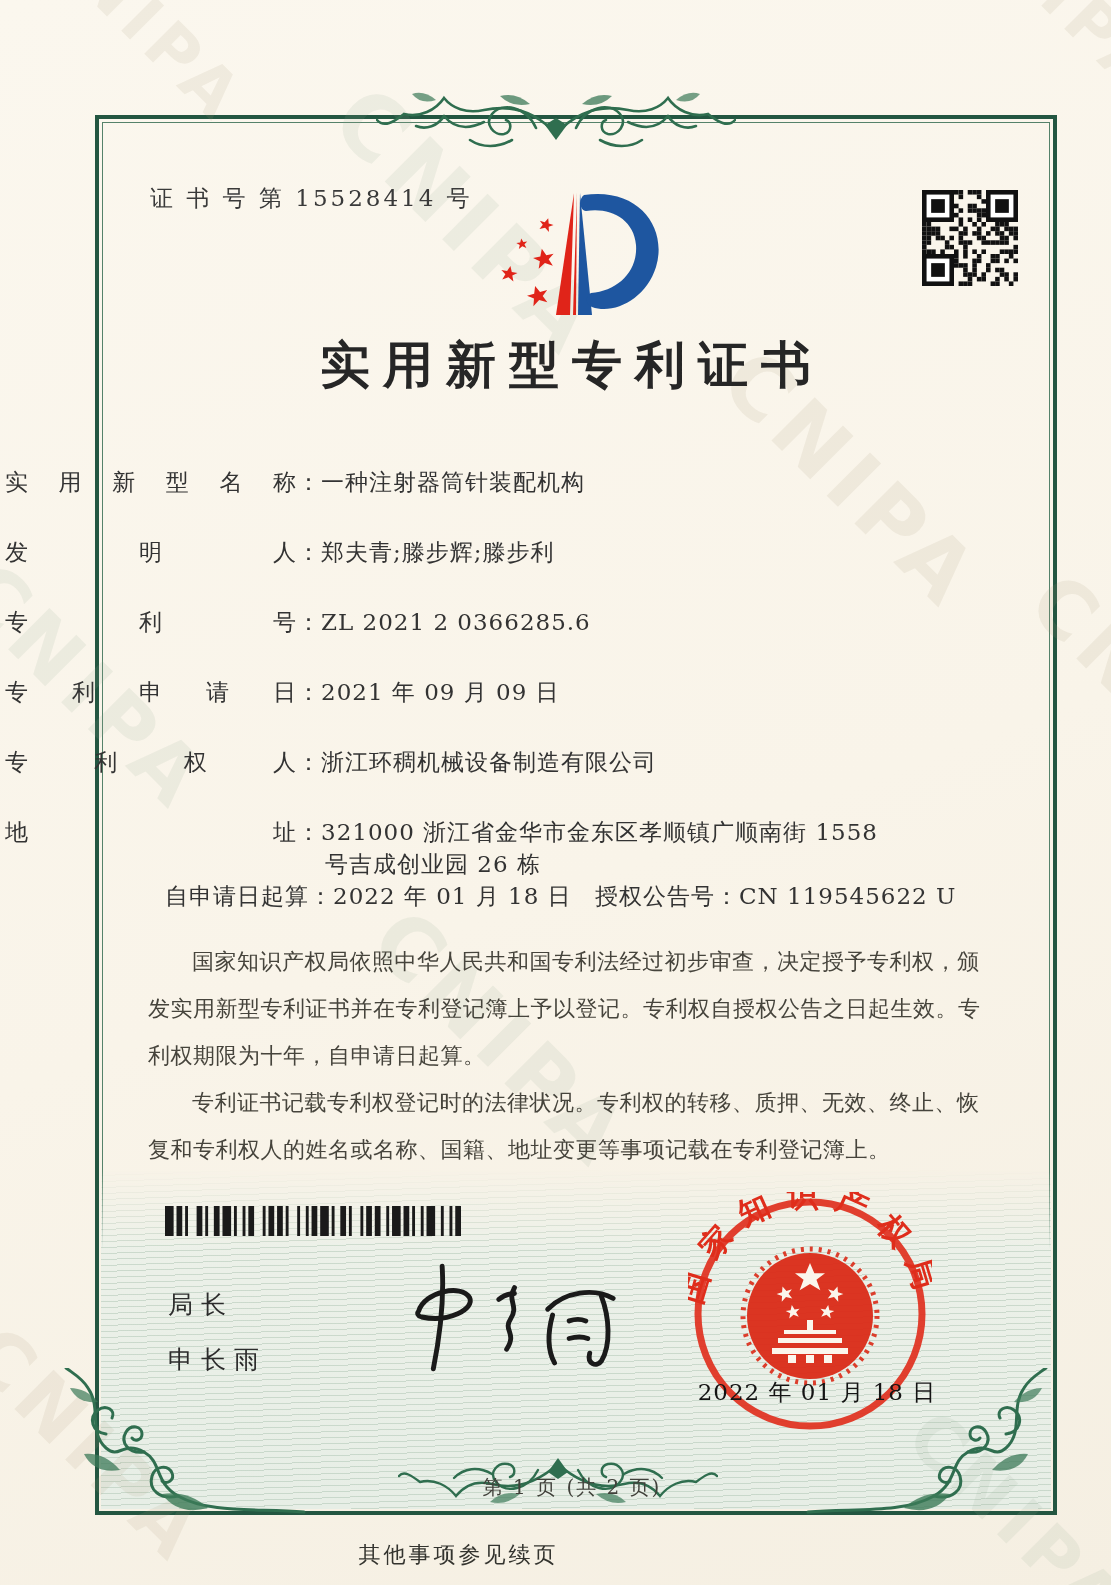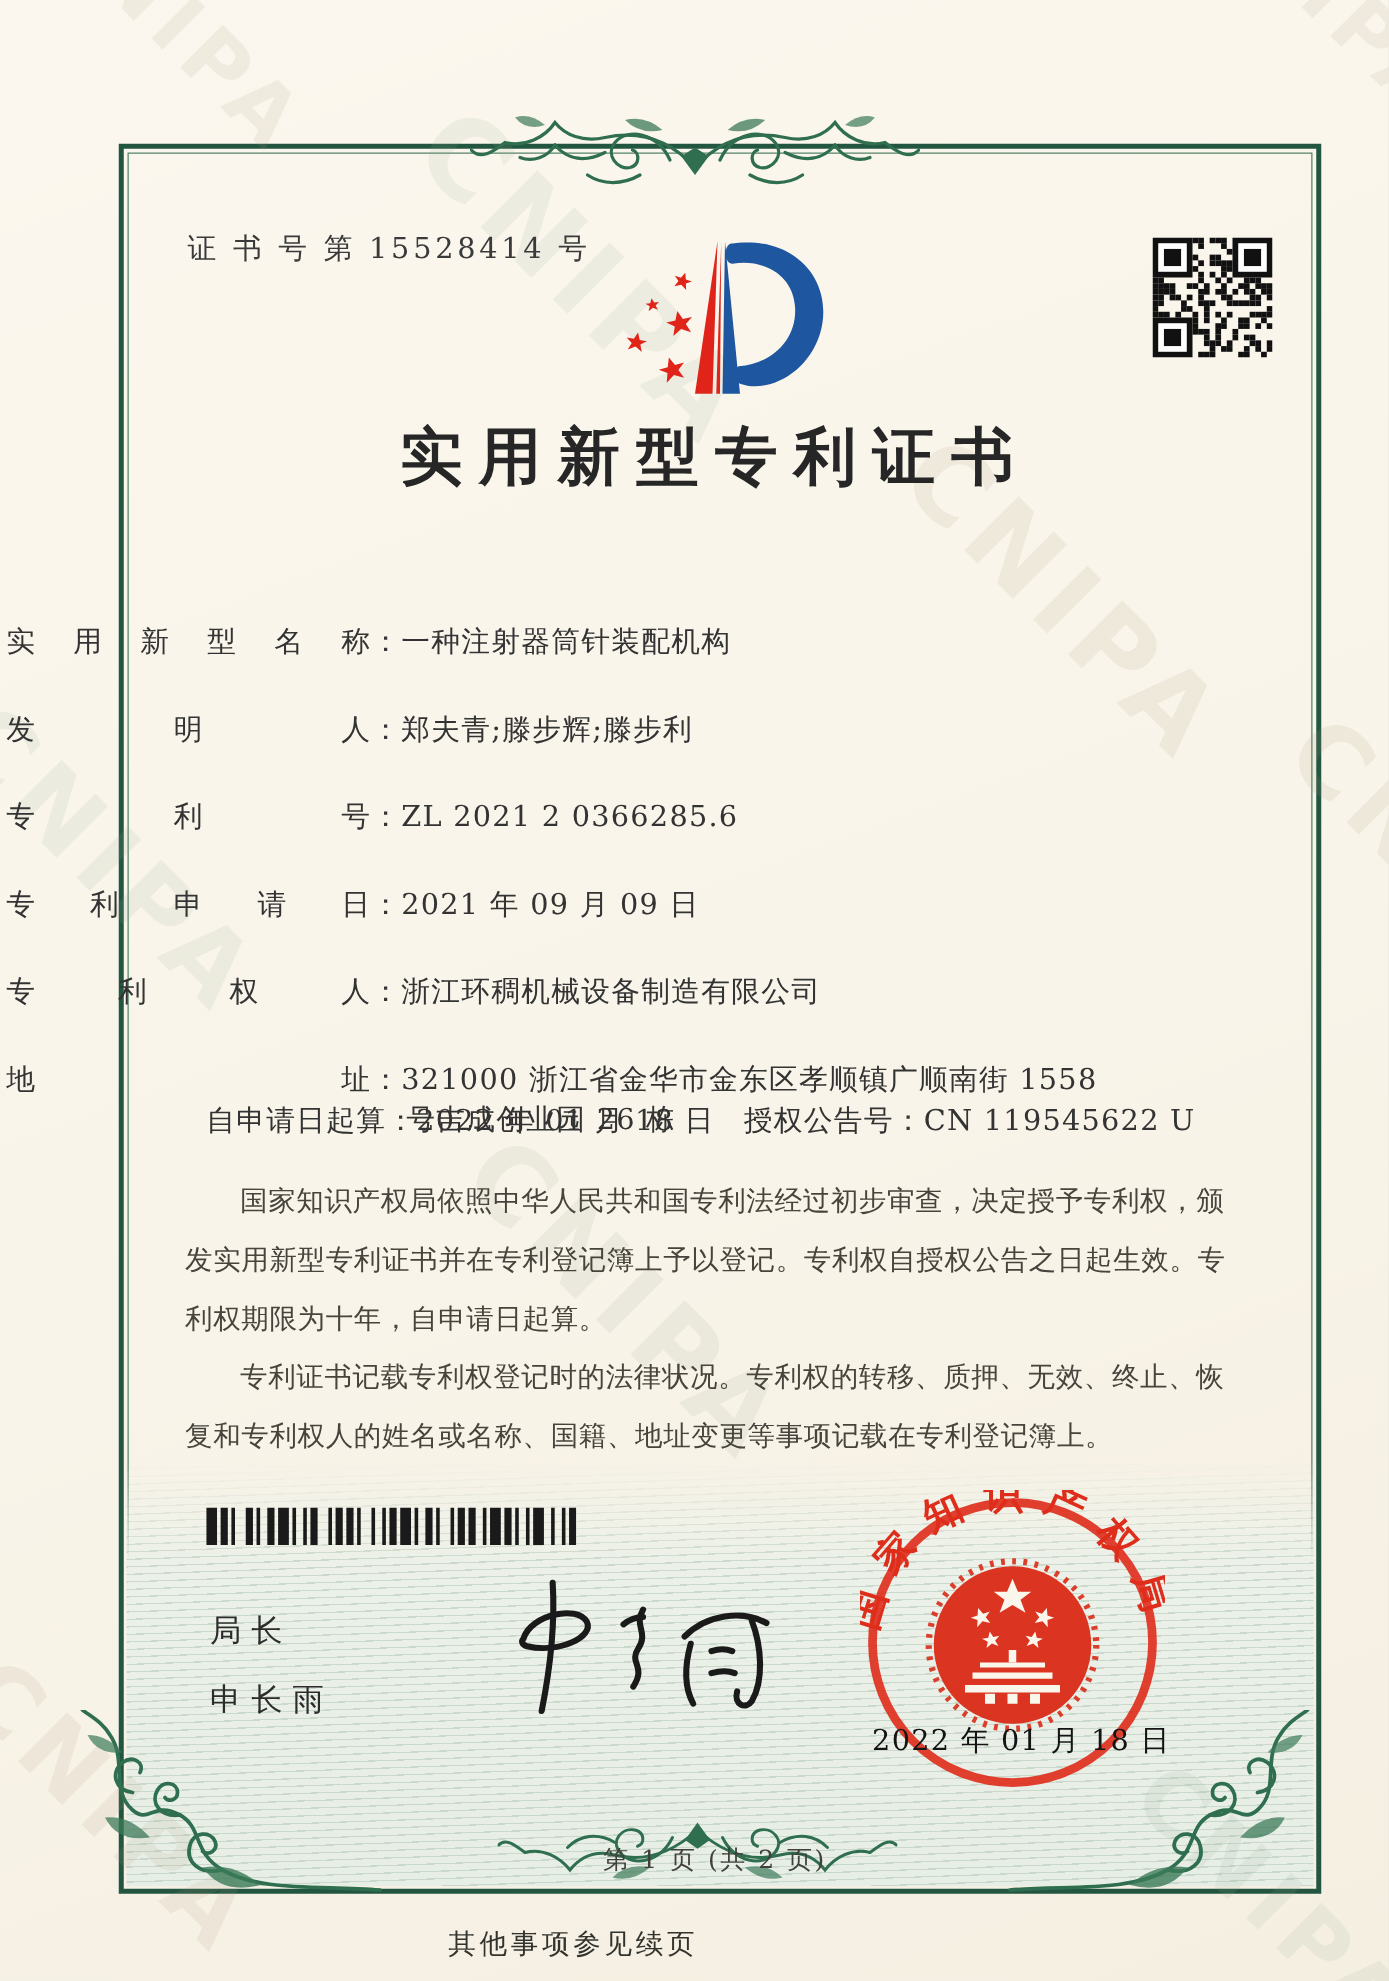--- a/index.html
+++ b/index.html
@@ -24,21 +24,21 @@
       transform:rotate(45deg);color:rgba(172,158,122,.13);letter-spacing:8px;pointer-events:none;z-index:1;}
   .wm.green{color:rgba(150,172,148,.13);}
   
   .cert-no{position:absolute;left:150px;top:183px;font-size:23px;letter-spacing:3px;color:#3a3a3a;z-index:3;}
   .logo{position:absolute;left:478px;top:183px;z-index:3;}
   .qr{position:absolute;left:922px;top:190px;z-index:3;}
   .title{position:absolute;left:95px;top:332px;width:954px;text-align:center;
          font-size:50px;font-weight:bold;letter-spacing:13px;color:#262626;z-index:3;}
   
   .fields{position:absolute;left:165px;top:466px;width:732px;font-size:23px;z-index:3;}
-  .frow{padding-left:160px;text-indent:-160px;line-height:32px;margin-bottom:38px;letter-spacing:1px;margin-top:32px;}
+  .frow{padding-left:160px;text-indent:-160px;line-height:32px;margin-bottom:38px;letter-spacing:1px;}
   .flabel{display:inline-block;width:132px;text-align:justify;text-align-last:justify;vertical-align:top;}
   .grant{position:absolute;left:165px;top:881px;width:840px;font-size:23px;letter-spacing:1px;z-index:3;}
   .grant .g2{position:absolute;left:430px;top:0;}
   
   .paras{position:absolute;left:148px;top:938px;width:840px;font-size:22px;line-height:47px;
          color:#46443c;letter-spacing:.5px;z-index:3;}
   .paras p{margin:0;text-indent:2em;}
   
   .barcode{position:absolute;left:165px;top:1206px;z-index:3;}
   .director{position:absolute;left:168px;top:1288px;z-index:3;

